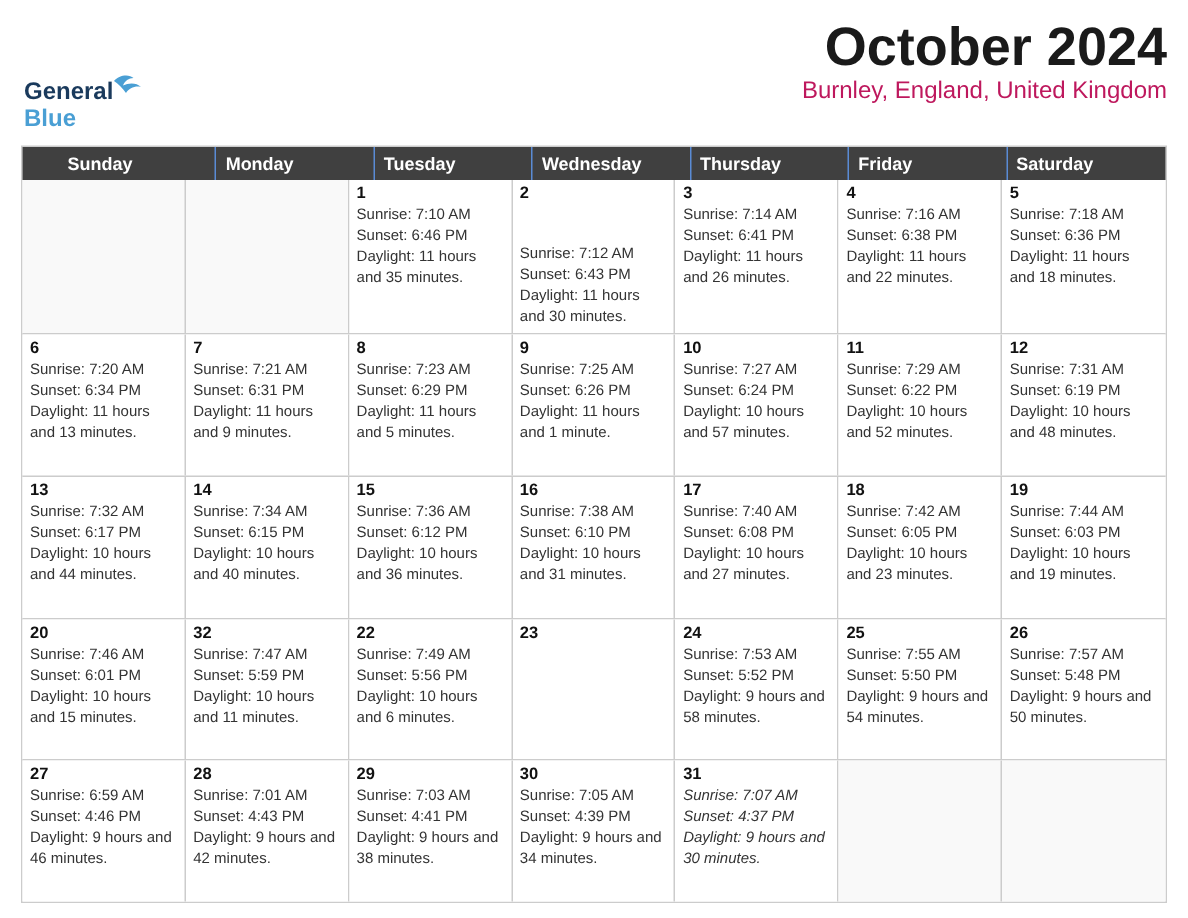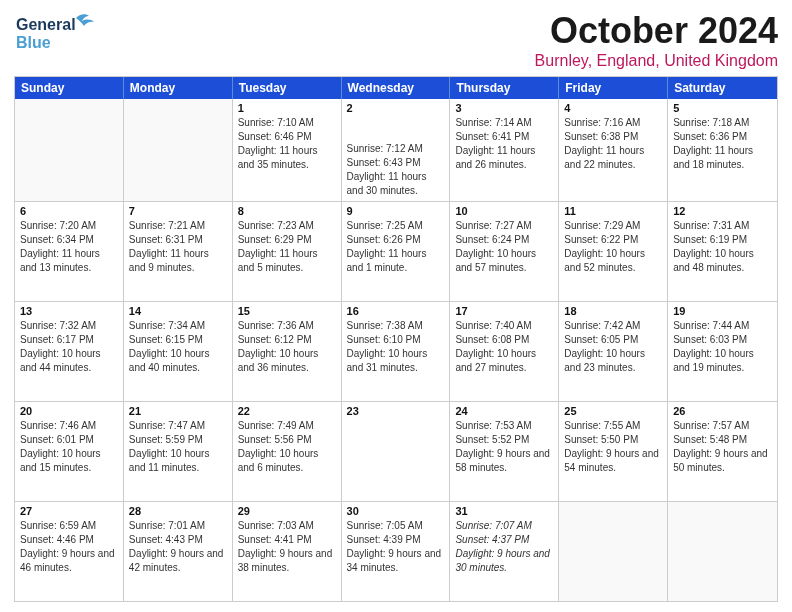--- a/index.html
+++ b/index.html
@@ -37,21 +37,22 @@
     }
     .calendar {
       flex: 1;
       display: flex;
       flex-direction: column;
       border: 1px solid #ccc;
     }
     .cal-header {
       display: grid;
       grid-template-columns: repeat(7, 1fr);
-      background: #1d4ed8;
+      background: #404040;
+      padding-left: 24px;
     }
     .cal-header-cell {
       color: #fff;
       font-weight: bold;
       font-size: 12px;
       padding: 4px 6px;
       border-right: 1px solid #5a8bd5;
       text-align: left;
     }
     .cal-header-cell:last-child { border-right: none; }
@@ -88,20 +89,21 @@
     .cell-text {
       font-size: 10px;
       color: #333;
       line-height: 1.4;
     }
 
     
     .logo-container {
       display: flex;
       align-items: center;
+      margin-top: 36px;
     }
     .logo-svg {
       width: 90px;
       height: 45px;
     }
   </style>
 </head>
 <body>
 
 <div class="page">
@@ -255,21 +257,21 @@
           </div>
         </div>
         <div class="cal-row">
           <div class="cal-cell">
             <div class="day-num">20</div>
             <div class="cell-text" style="white-space: pre-line;">Sunrise: 7:46 AM
 Sunset: 6:01 PM
 Daylight: 10 hours and 15 minutes.</div>
           </div>
           <div class="cal-cell">
-            <div class="day-num">21</div>
+            <div class="day-num">32</div>
             <div class="cell-text" style="white-space: pre-line;">Sunrise: 7:47 AM
 Sunset: 5:59 PM
 Daylight: 10 hours and 11 minutes.</div>
           </div>
           <div class="cal-cell">
             <div class="day-num">22</div>
             <div class="cell-text" style="white-space: pre-line;">Sunrise: 7:49 AM
 Sunset: 5:56 PM
 Daylight: 10 hours and 6 minutes.</div>
           </div>

